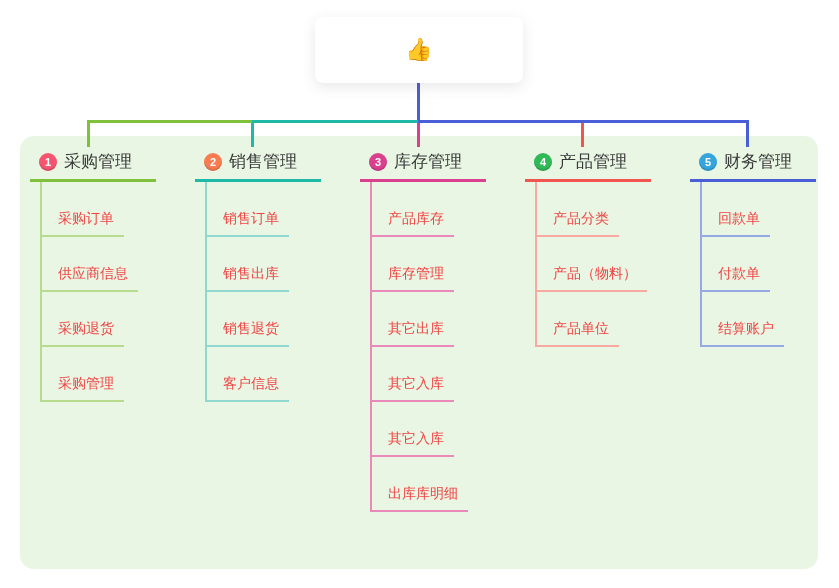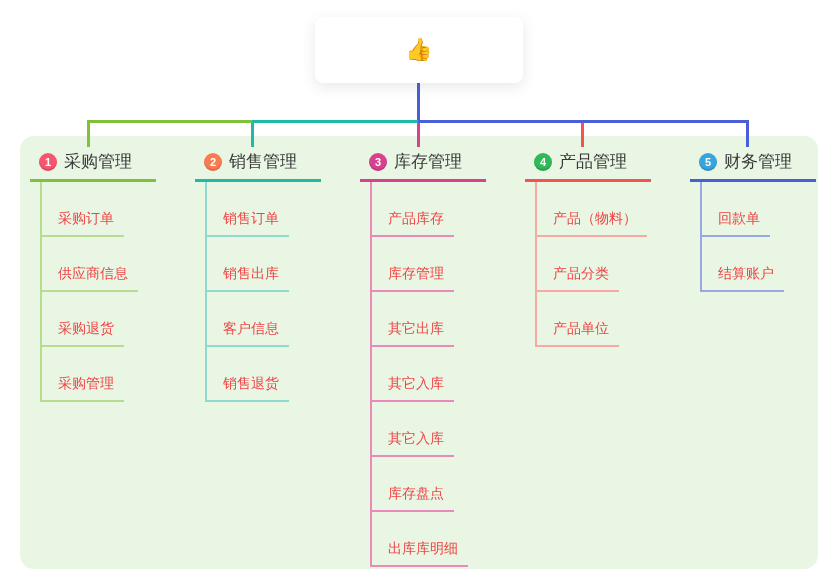--- a/index.html
+++ b/index.html
@@ -80,57 +80,57 @@
   </div>
 
   <div class="branch b1" style="--c: #1fb9a8; --cl: #8fd9d0;">
     <div class="branch-header">
       <span class="badge" style="background: rgb(249, 124, 81);">2</span>
       <span>销售管理</span>
     </div>
     <div class="children">
         <div class="child">销售订单</div>
         <div class="child">销售出库</div>
+        <div class="child">销售退货</div>
         <div class="child">客户信息</div>
-        <div class="child">销售退货</div>
       </div>
   </div>
 
   <div class="branch b2" style="--c: #d9418f; --cl: #ea8abb;">
     <div class="branch-header">
       <span class="badge" style="background: rgb(217, 65, 143);">3</span>
       <span>库存管理</span>
     </div>
     <div class="children">
         <div class="child">产品库存</div>
         <div class="child">库存管理</div>
         <div class="child">其它出库</div>
         <div class="child">其它入库</div>
         <div class="child">其它入库</div>
-        <div class="child">库存盘点</div>
         <div class="child">出库库明细</div>
       </div>
   </div>
 
   <div class="branch b3" style="--c: #f0564f; --cl: #f8a9a2;">
     <div class="branch-header">
       <span class="badge" style="background: rgb(49, 184, 87);">4</span>
       <span>产品管理</span>
     </div>
     <div class="children">
+        <div class="child">产品分类</div>
         <div class="child">产品（物料）</div>
-        <div class="child">产品分类</div>
         <div class="child">产品单位</div>
       </div>
   </div>
 
   <div class="branch b4" style="--c: #4a5fd7; --cl: #96a9e4;">
     <div class="branch-header">
       <span class="badge" style="background: rgb(54, 164, 221);">5</span>
       <span>财务管理</span>
     </div>
     <div class="children">
         <div class="child">回款单</div>
+        <div class="child">付款单</div>
         <div class="child">结算账户</div>
       </div>
   </div>
 
 </div>
 
 </body></html>

